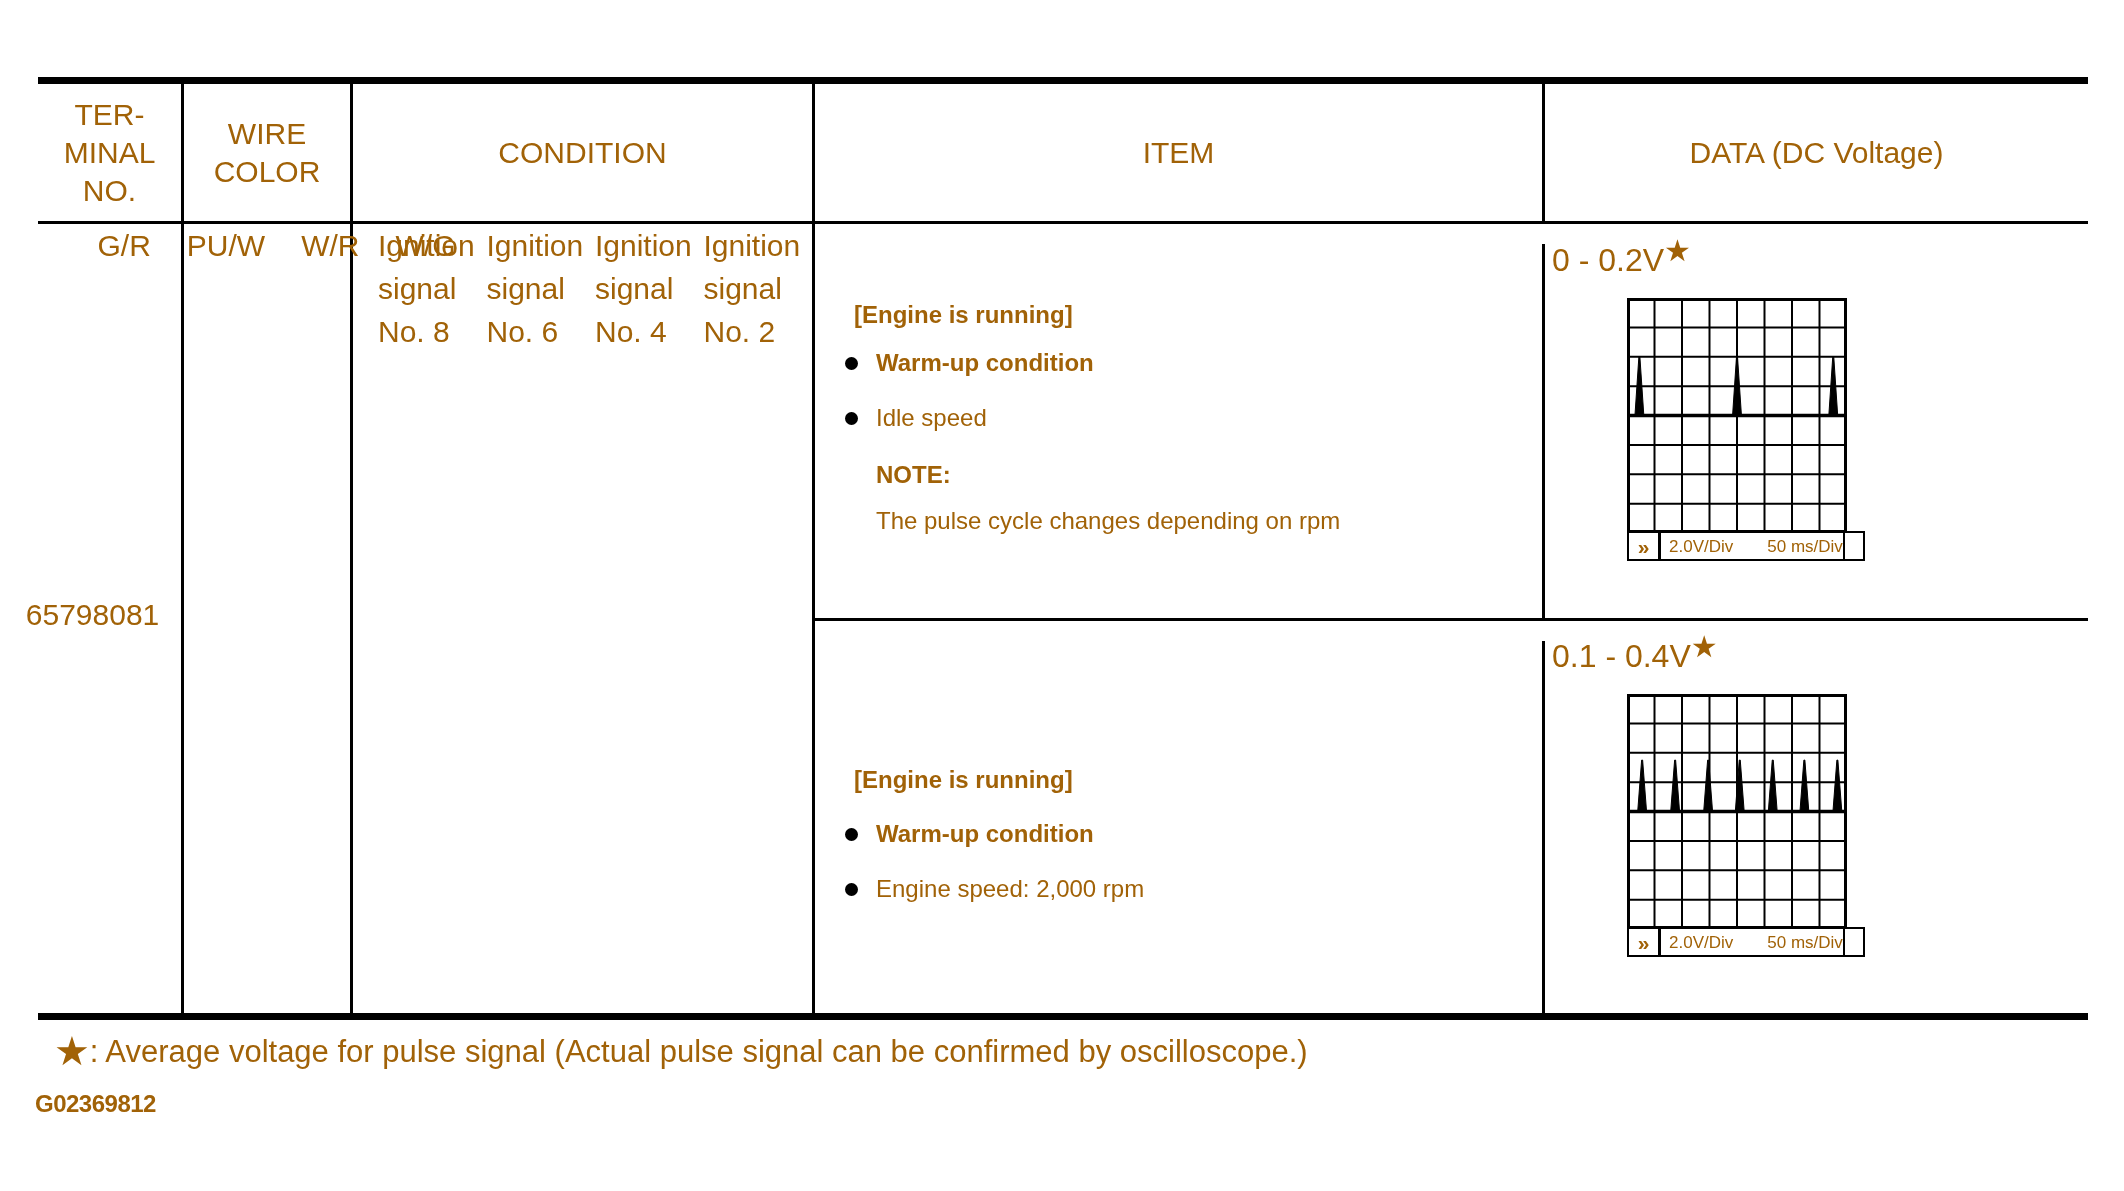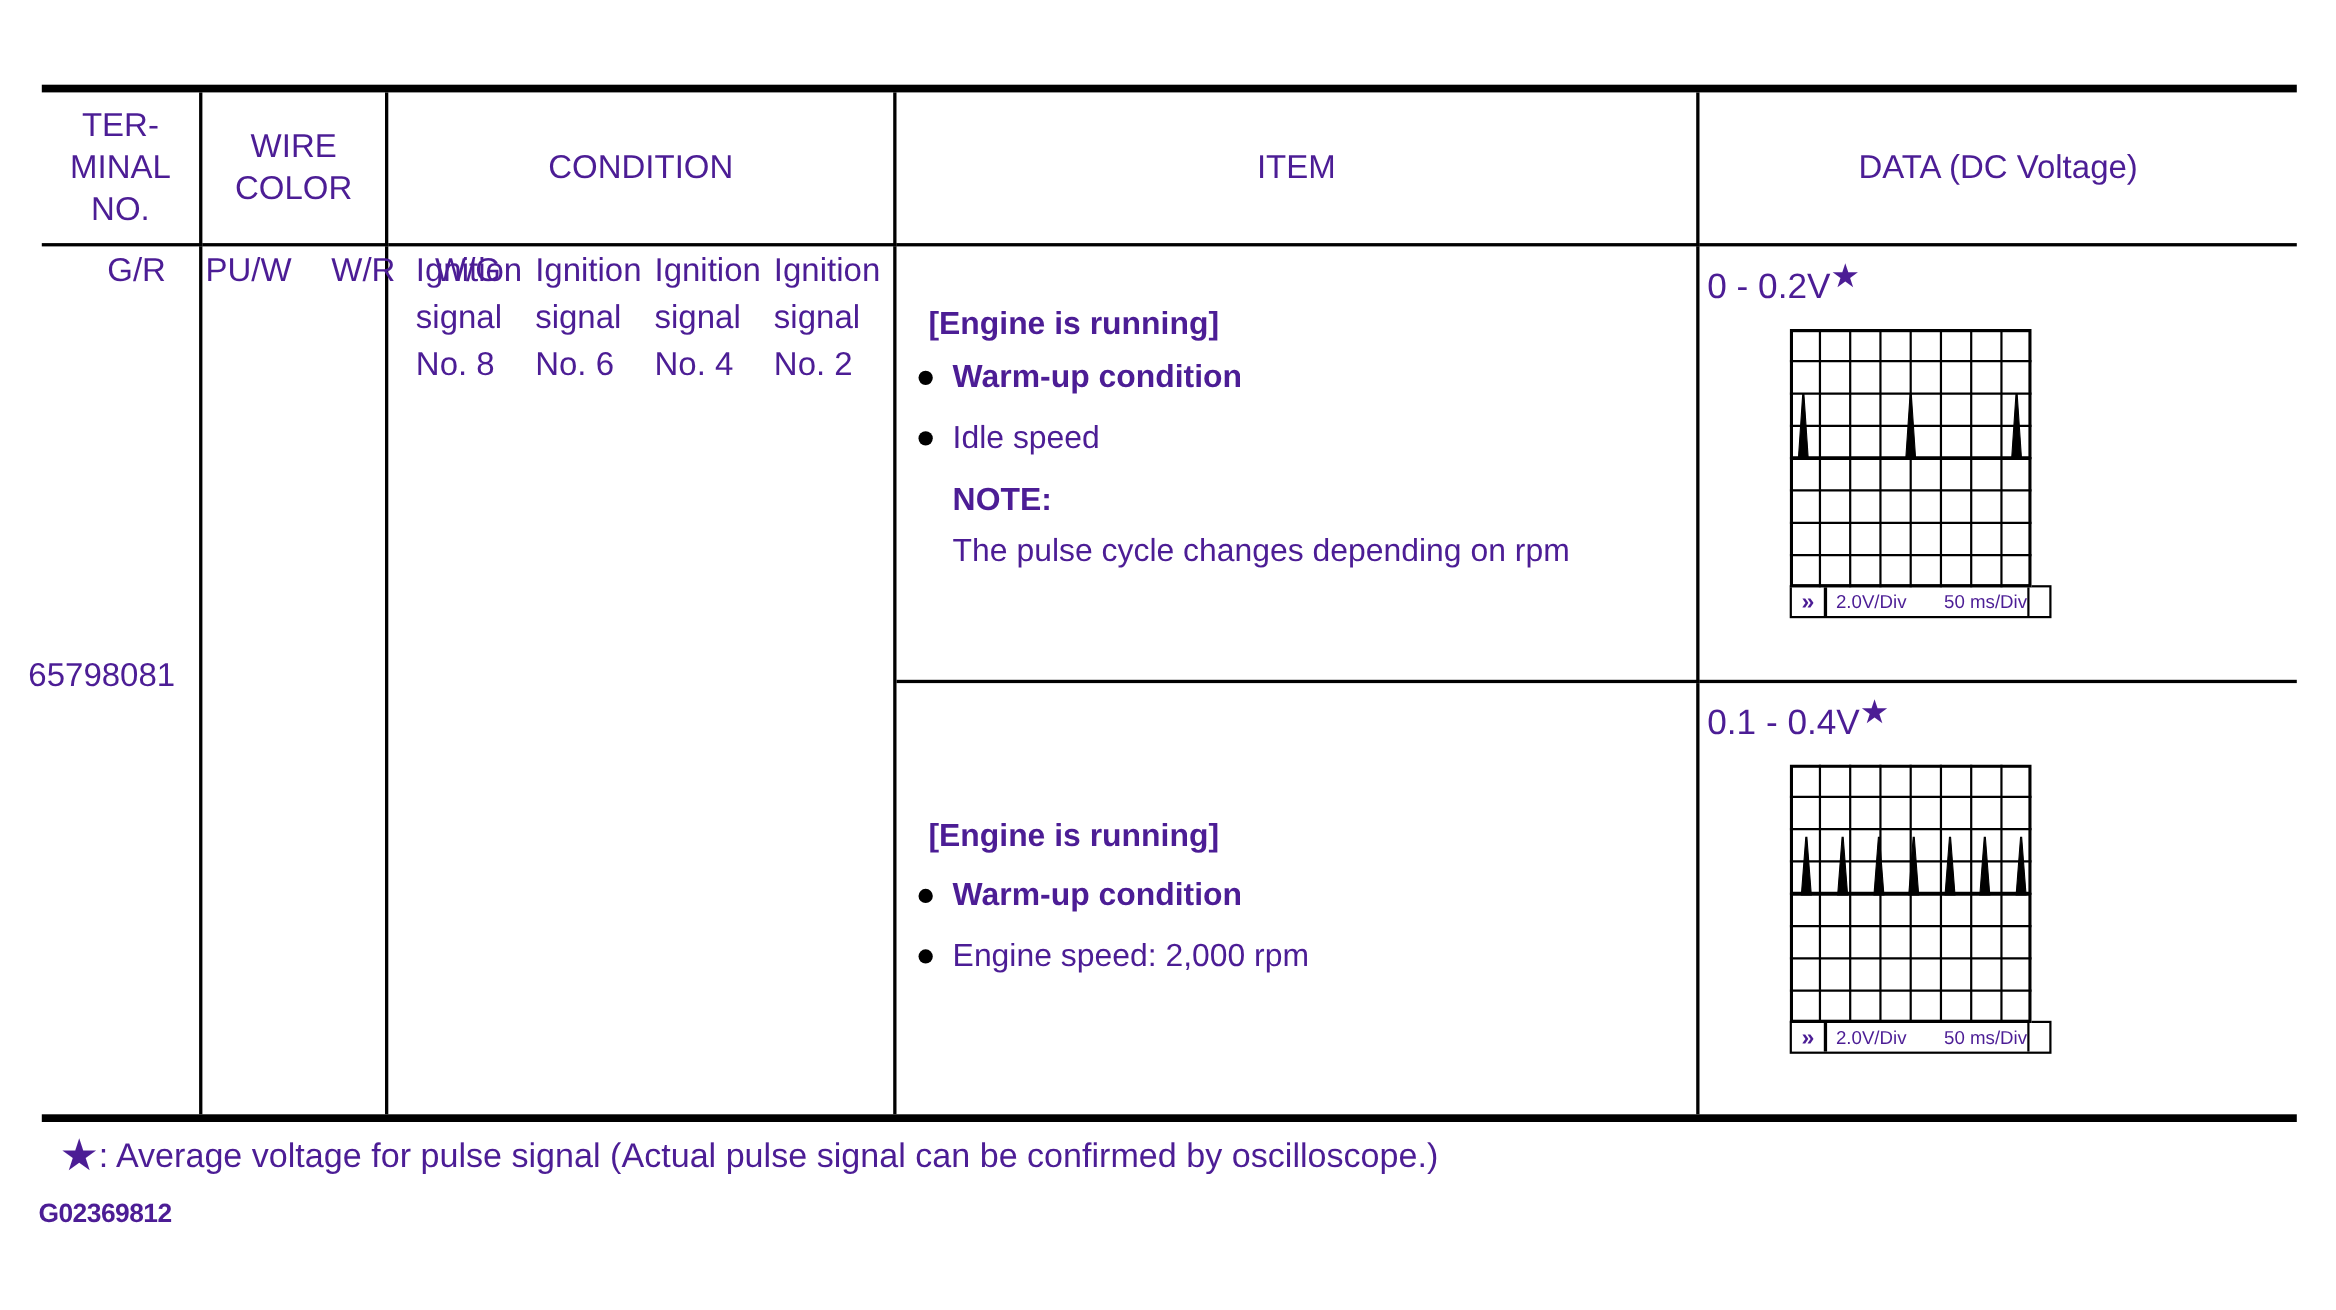--- a/index.html
+++ b/index.html
@@ -1,18 +1,18 @@
 <!DOCTYPE html>
 <html><head>
 <meta charset="utf-8">
 <style>
   html,body { margin:0; padding:0; background:#fff; }
   .page {
     position:relative; width:2124px; height:1191px; background:#ffffff;
-    font-family:"Liberation Sans", sans-serif; color:#4c1d95;
+    font-family:"Liberation Sans", sans-serif; color:#a16207;
     -webkit-font-smoothing:antialiased;
   }
   
   .spec-table {
     position:absolute; left:38px; top:77px; width:2050px;
     display:grid;
     grid-template-columns:146px 169px 462px 730px 543px;
     grid-template-rows:140px 397px 392px;
     border-top:7px solid #000; border-bottom:7px solid #000;
     box-sizing:content-box;
@@ -28,21 +28,21 @@
     display:flex; flex-direction:row; justify-content:center;
     font-size:30px; line-height:43px; padding-bottom:8px;
   }
   .col-term { grid-area:2/1/4/2; align-items:center; padding-right:34px; }
   .col-wire { grid-area:2/2/4/3; padding-left:19px;gap:36px; }
   .col-item { grid-area:2/3/4/4; padding-left:25px; }
   .cond-1 { grid-area:2/4/3/5; border-bottom:3px solid #000; }
   .cond-2 { grid-area:3/4/4/5; }
   .data-1 { grid-area:2/5/3/6; border-bottom:3px solid #000; }
   .data-2 { grid-area:3/5/4/6; }
-  .cond-cell { padding-left:29px; font-size:29px; }
+  .cond-cell { padding-left:39px; font-size:24px;margin-top:20px; }
   .cond-title { font-weight:bold; line-height:34px; }
   .bullet-row { display:flex; align-items:center; line-height:34px; margin-left:-9px; }
   .bullet-dot { width:13px; height:13px; border-radius:50%; background:#000; flex:0 0 13px; margin-right:18px; }
   .b-bold { font-weight:bold; }
   .note-label { font-weight:bold; line-height:34px; margin-left:22px; }
   .note-line { line-height:34px; margin-left:22px; }
   .mt54 { margin-top:54px; } .mt122 { margin-top:122px; }
   .mt23 { margin-top:23px; } .mt21 { margin-top:21px; }
   .mt20 { margin-top:20px; } .mt14 { margin-top:14px; } .mt12 { margin-top:12px; }
   .data-cell { padding-left:7px; font-size:32px; }

